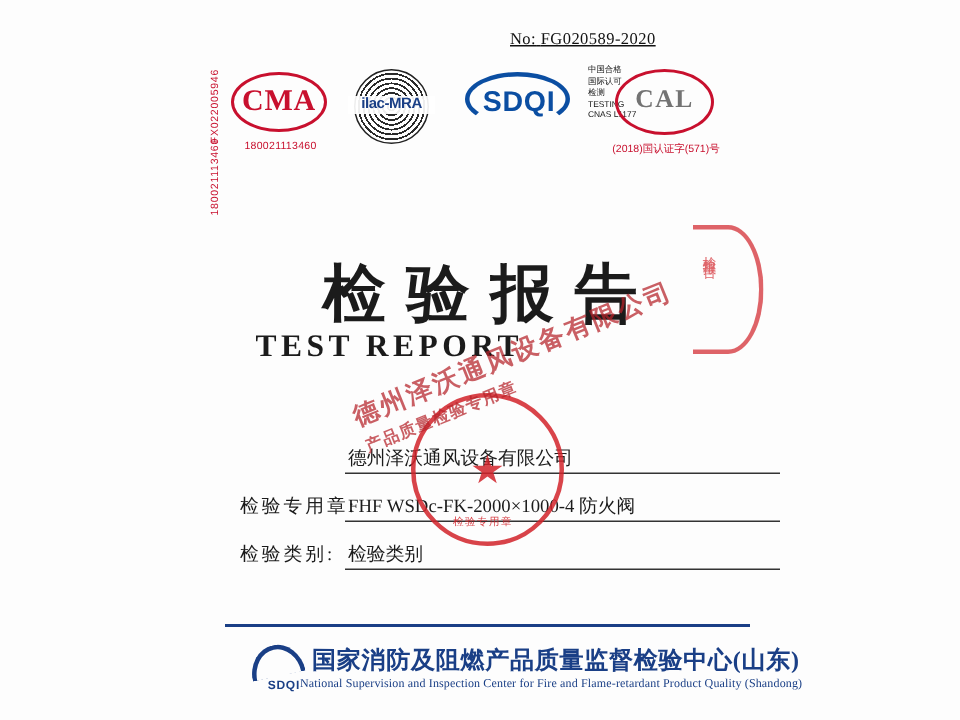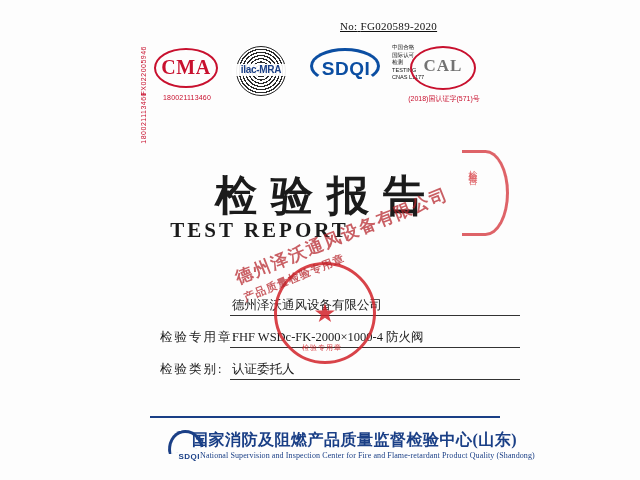--- a/index.html
+++ b/index.html
@@ -353,21 +353,21 @@
     left: 0; top: 24px;
     width: 34px;
     text-align: right;
     font-size: 8px;
     font-weight: bold;
     color: #1a3f86;
     letter-spacing: 0.5px;
   }
   .footer-cn {
     position: absolute;
-    left: 192px; top: 6px;
+    left: 208px; top: 6px;
     font-size: 16px;
     font-weight: bold;
     color: #1a3f86;
     letter-spacing: 0.5px;
     font-family: "Liberation Serif", serif;
     white-space: nowrap;
   }
   .footer-en {
     position: absolute;
     left: 200px; top: 27px;
@@ -432,21 +432,21 @@
   </div>
 
   <div class="field f2">
     <div class="label">检验专用章:</div>
     <div class="value">FHF WSDc-FK-2000×1000-4 防火阀</div>
     <div class="rule"></div>
   </div>
 
   <div class="field f3">
     <div class="label">检验类别:</div>
-    <div class="value">认证委托人</div>
+    <div class="value">检验类别</div>
     <div class="rule"></div>
   </div>
 
   <div class="seal-round">
     <div class="star">★</div>
     <div class="bottom-txt">检验专用章</div>
   </div>
 
   <div class="seal-diag">
     <span>德州泽沃通风设备有限公司</span>

